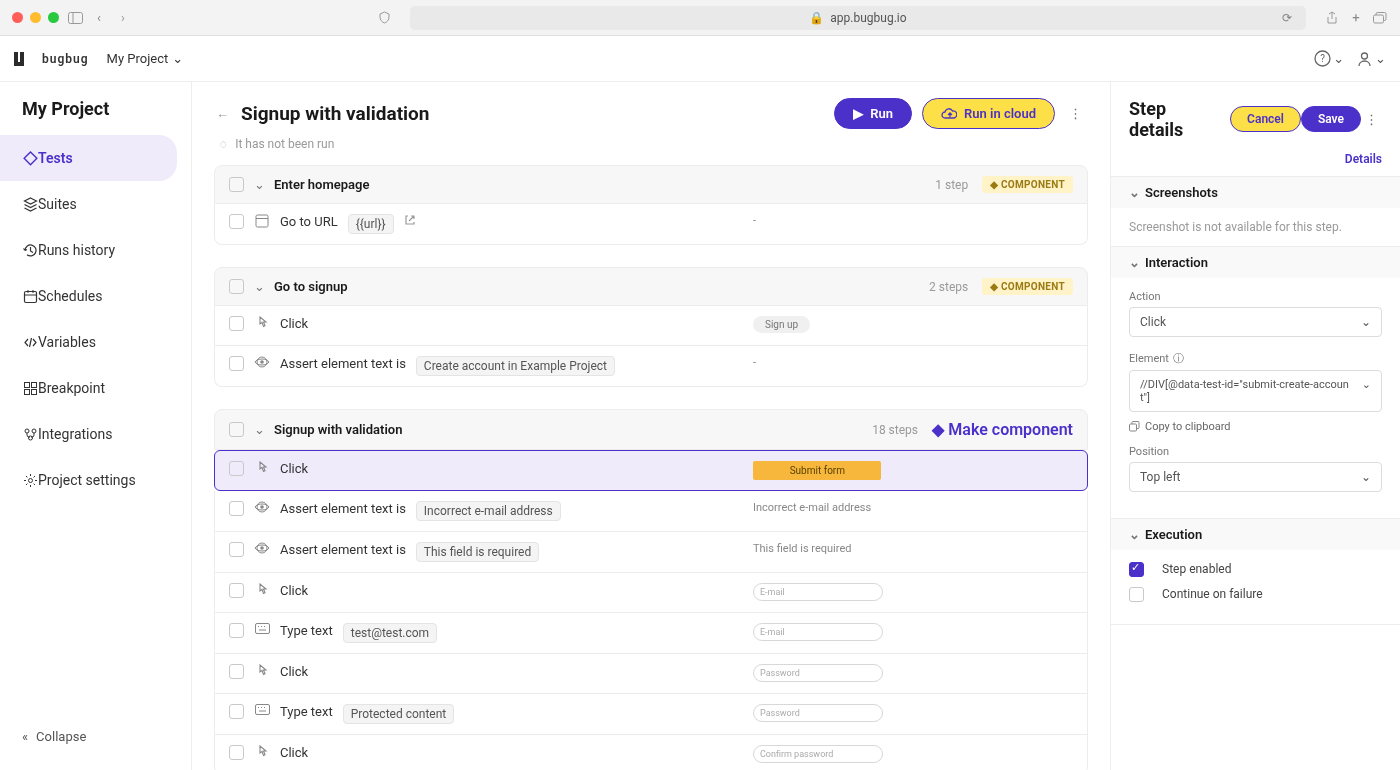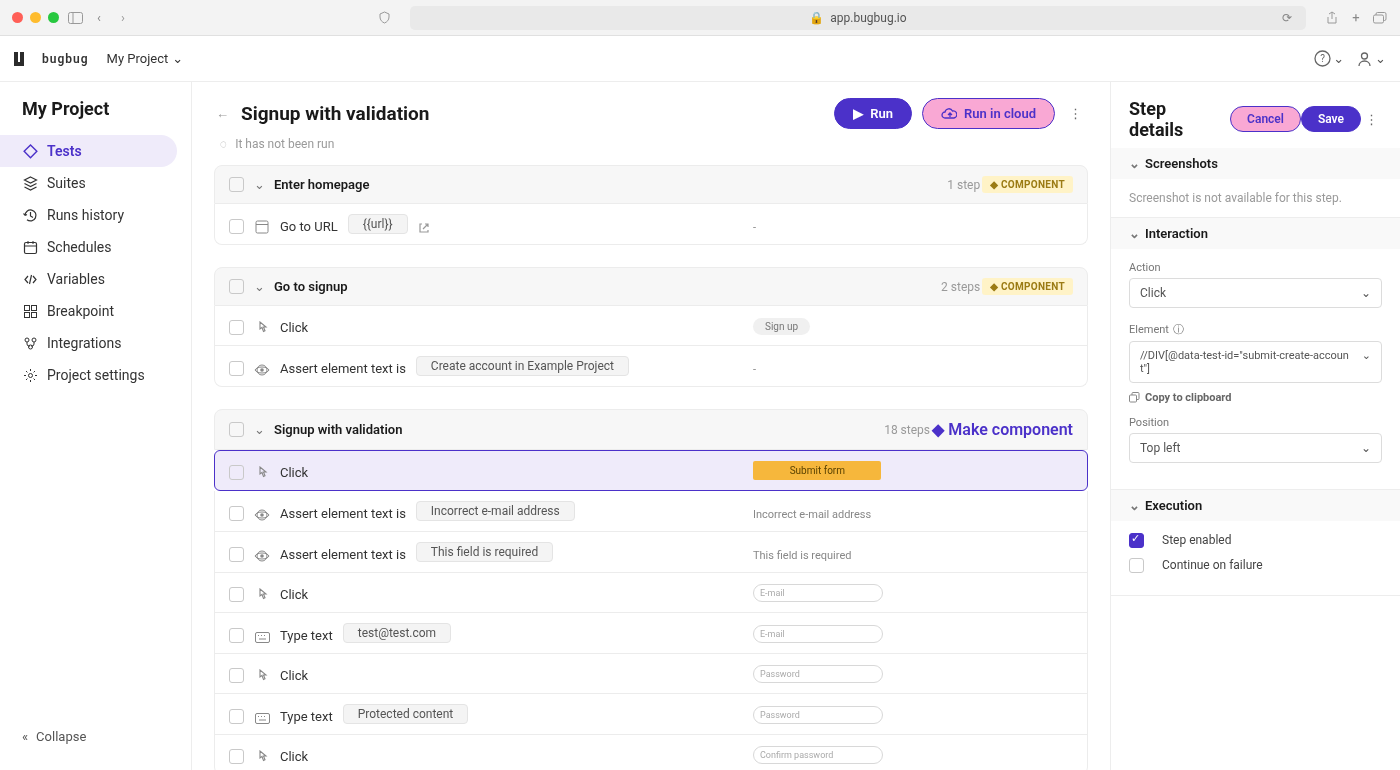--- a/index.html
+++ b/index.html
@@ -17,66 +17,66 @@
 .app-header { height: 46px; border-bottom:1px solid #ededed; display:flex; align-items:center; padding:0 14px; justify-content:space-between; }
 .app-header-left { display:flex; align-items:center; gap:18px; }
 .logo { display:flex; align-items:flex-start; gap:6px; font-weight:600; font-size:12px; letter-spacing:1px; color:#333; }
 .project-dd { display:flex; align-items:center; gap:4px; color:#333; font-size:13px; }
 .app-header-right { display:flex; align-items:center; gap:12px; }
 .icon-btn { color:#555; display:inline-flex; align-items:center; gap:2px; }
 .app-body { display:flex; height: calc(770px - 36px - 46px); }
 .sidebar { width: 192px; border-right:1px solid #ededed; display:flex; flex-direction:column; padding:16px 0; }
 .project-title { font-size:18px; font-weight:700; padding:0 22px 16px; }
 .nav { flex:1; }
-.nav-item { display:flex; align-items:center; gap:9px; padding:8px 22px; font-size:14px; color:#333; border-radius:0 18px 18px 0; margin-right:14px; cursor:pointer; }
+.nav-item { display:flex; align-items:center; gap:0; padding:15px 22px; font-size:14px; color:#333; border-radius:0 18px 18px 0; margin-right:14px; cursor:pointer; }
 .nav-item.active { background:#efebfa; color:#4b31c9; font-weight:600; }
 .nav-item .nav-icon { width:16px; display:flex; justify-content:center; }
 .collapse { display:flex; align-items:center; gap:8px; padding:10px 22px; color:#555; font-size:13px; }
 .main { flex:1; display:flex; min-width:0; }
 .test-pane { flex:1; display:flex; flex-direction:column; overflow:hidden; }
 .test-header { padding:16px 24px 4px; display:flex; align-items:center; gap:12px; }
 .test-title { font-size:19px; font-weight:700; }
 .test-actions { margin-left:auto; display:flex; align-items:center; gap:10px; }
 .btn { border-radius:18px; padding:7px 18px; font-size:13px; font-weight:600; display:inline-flex; align-items:center; gap:7px; cursor:pointer; }
 .btn-primary { background:#4b31c9; color:#fff; border:1px solid #4b31c9; }
-.btn-outline { background:#f9a8d4; color:#4b31c9; border:1px solid #4b31c9; }
+.btn-outline { background:#fde047; color:#4b31c9; border:1px solid #4b31c9; }
 .more-dots { color:#666; padding:4px; }
 .test-status { padding:4px 28px 14px; color:#9a9a9a; font-size:12px; display:flex; align-items:center; gap:8px; }
 .steps-scroll { overflow-y:auto; padding:0 22px 20px; }
 .group { background:#fff; border-radius:8px; margin-bottom:22px; position:relative; }
 .group-header { background:#f7f7f7; border:1px solid #ececec; border-radius:8px 8px 0 0; padding:10px 14px; display:flex; align-items:center; gap:10px; }
 .group-title { font-weight:600; font-size:13px; }
-.group-meta { margin-left:auto; display:flex; align-items:center; gap:2px; font-size:12px; }
+.group-meta { margin-left:auto; display:flex; align-items:center; gap:14px; font-size:12px; }
 .comp-badge { background:#fff3c7; color:#9b7b14; font-weight:700; font-size:10px; padding:3px 8px; border-radius:3px; letter-spacing:.3px; }
 .make-comp { color:#4b31c9; font-weight:600; font-size:16px; }
-.step-row { border:1px solid #ececec; border-top:none; padding:10px 14px; display:flex; align-items:flex-end; gap:10px; font-size:13px; background:#fff; min-height:40px; }
+.step-row { border:1px solid #ececec; border-top:none; padding:10px 14px; display:flex; align-items:flex-start; gap:10px; font-size:13px; background:#fff; min-height:40px; }
 .step-row:last-child { border-radius:0 0 8px 8px; }
 .step-row.selected { background:#efebfa; border:1px solid #4b31c9; border-radius:6px; }
 .cb { width:15px; height:15px; border:1.5px solid #c9c9c9; border-radius:3px; flex-shrink:0; }
 .step-icon { width:16px; color:#777; flex-shrink:0; display:flex; justify-content:center; }
 .chev { width:10px; color:#777; }
 .step-label { color:#333; }
-.step-param { background:#f4f4f4; border:1px solid #e4e4e4; border-radius:4px; padding:2px 14px; font-size:12px; color:#555; }
+.step-param { background:#f4f4f4; border:1px solid #e4e4e4; border-radius:4px; padding:2px 7px; font-size:12px; color:#555; }
 .preview-cell { width:130px; display:flex; justify-content:flex-start; color:#888; font-size:11px; }
 .mini-pill { background:#f0f0f0; border-radius:12px; padding:3px 12px; font-size:10px; color:#777; }
 .mini-submit { background:#f6b73c; color:#5a4200; font-size:10px; padding:4px 36px 4px 36px; border-radius:2px; white-space:nowrap; overflow:hidden; width:128px; text-align:right; }
 .mini-input { border:1px solid #d8d8d8; border-radius:9px; padding:3px 6px; font-size:9px; color:#aaa; width:144px; }
 .details-pane { width:290px; border-left:1px solid #ededed; display:flex; flex-direction:column; overflow-y:auto; }
 .details-header { padding:16px 18px 8px; display:flex; align-items:center; gap:8px; }
 .details-title { font-size:18px; font-weight:700; }
 .details-actions { margin-left:auto; display:flex; align-items:center; }
 .btn-sm { border-radius:16px; padding:5px 16px; font-size:12px; font-weight:600; }
 .details-link { color:#4b31c9; font-weight:600; font-size:12px; text-align:right; padding:4px 18px 10px; border-bottom:1px solid #ededed; }
 .section { border-bottom:1px solid #ededed; }
 .section-head { background:#f9f9f9; padding:8px 18px; font-size:13px; font-weight:600; display:flex; align-items:center; gap:6px; }
 .section-body { padding:12px 18px; font-size:12px; color:#555; }
 .field-label { font-size:11px; color:#777; margin-bottom:4px; display:flex; align-items:center; gap:4px; }
 .select-box { border:1px solid #dcdcdc; border-radius:4px; padding:7px 10px; font-size:12px; display:flex; align-items:center; justify-content:space-between; margin-bottom:14px; }
 .xpath-box { border:1px solid #dcdcdc; border-radius:4px; padding:7px 10px; font-size:11px; display:flex; align-items:flex-start; gap:6px; word-break:break-all; margin-bottom:8px; }
-.copy-link { font-size:11px; color:#666; display:flex; align-items:center; gap:5px; margin-bottom:12px;font-weight:bold; }
+.copy-link { font-size:11px; color:#666; display:flex; align-items:center; gap:5px; margin-bottom:12px; }
 .check-row { display:flex; align-items:flex-start; gap:18px; font-size:12px; color:#444; margin-bottom:10px; }
 .check-row .cb.checked { background:#4b31c9; border-color:#4b31c9; position:relative; }
 .check-row .cb.checked::after { content:"✓"; color:#fff; font-size:11px; position:absolute; top:-2px; left:1px; }
 .muted { color:#9a9a9a; }
 .ext-icon { color:#999; }
 svg { display:block; }
 </style>
 </head>
 <body>
 
@@ -486,20 +486,21 @@
 
     <div class="details-pane">
       <div class="details-header">
         <span class="details-title">Step details</span>
         <div class="details-actions">
           <div class="btn btn-sm btn-outline">Cancel</div>
           <div class="btn btn-sm btn-primary">Save</div>
           <span class="more-dots">⋮</span>
         </div>
       </div>
+      <div class="details-link">Details</div>
 
       <div class="section">
         <div class="section-head">
             <span class="chev">⌄</span>
             <span>Screenshots</span>
           </div>
         <div class="section-body muted">Screenshot is not available for this step.</div>
       </div>
 
       <div class="section">

